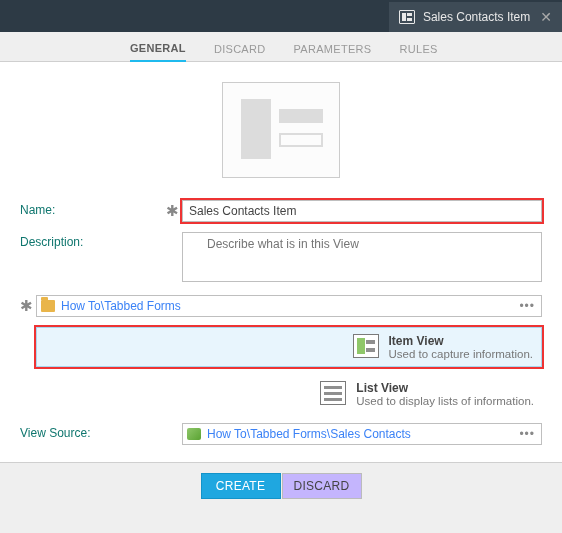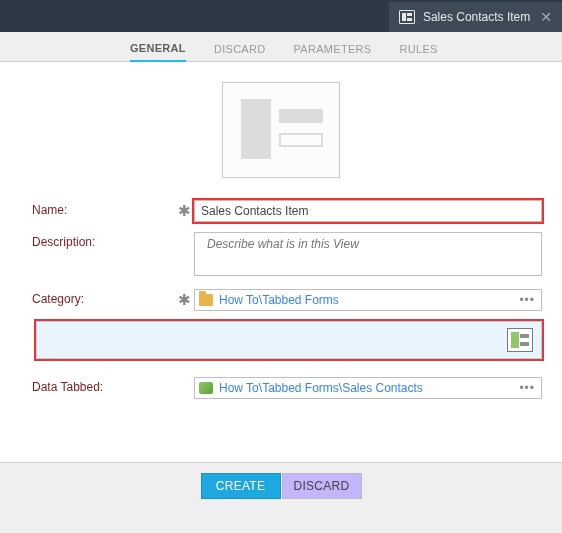--- a/index.html
+++ b/index.html
@@ -115,23 +115,22 @@
     border: 2px solid #dcdcdc;
   }
   .row {
     display: flex;
     align-items: flex-start;
     margin-bottom: 10px;
   }
   .row .label {
     width: 146px;
     flex-shrink: 0;
-    color: #7f1d1d;
+    color: #0f766e;
     padding-top: 3px;
-    margin-left: 12px;
   }
   .req {
     color: #888;
     font-size: 15px;
     width: 12px;
     text-align: right;
     margin-right: 4px;
     padding-top: 2px;
     flex-shrink: 0;
   }
@@ -143,26 +142,25 @@
     border: 1px solid #bfbfbf;
     padding: 2px 6px;
     font-family: inherit;
     font-size: 12px;
     color: #444;
     outline: 2px solid #e33;
     outline-offset: 0;
   }
   .textarea {
     width: 100%;
-    height: 44px;
+    height: 50px;
     border: 1px solid #bfbfbf;
-    padding: 4px 12px;
+    padding: 4px 24px;
     font-family: inherit;
     font-size: 12px;
-    font-style: italic;
     color: #999;
     resize: none;
   }
   .picker {
     display: flex;
     align-items: center;
     border: 1px solid #bfbfbf;
     height: 22px;
     background: #fff;
     padding: 0 4px 0 4px;
@@ -301,43 +299,53 @@
 
   <div class="row">
     <div class="label">Description:</div>
     <div class="spacer-req"></div>
     <div class="field-area">
       <textarea class="textarea" placeholder="Describe what is in this View" style=""></textarea>
     </div>
   </div>
 
   <div class="row">
-    <div class="label">Category:</div>
     <div class="req">✱</div>
     <div class="field-area">
       <div class="picker">
         <span class="folder-icon"></span>
         <span class="txt">How To\Tabbed Forms</span>
         <span class="ell">•••</span>
       </div>
     </div>
   </div>
 
   <div class="row">
     <div class="spacer-req"></div>
     <div class="field-area">
       <div class="view-type-card selected">
         <div class="vt-icon item"></div>
+        <div>
+          <div class="vt-title">Item View</div>
+          <div class="vt-desc">Used to capture information.</div>
+        </div>
       </div>
       <div style="height:8px"></div>
+      <div class="view-type-card" style="border:none;">
+        <div class="vt-icon list"></div>
+        <div>
+          <div class="vt-title">List View</div>
+          <div class="vt-desc">Used to display lists of information.</div>
+        </div>
+      </div>
     </div>
   </div>
 
   <div class="row" style="margin-top:6px;">
-    <div class="label">Data Tabbed:</div>
+    <div class="label">View Source:</div>
     <div class="spacer-req"></div>
     <div class="field-area">
       <div class="picker">
         <span class="smartobj-icon"></span>
         <span class="txt">How To\Tabbed Forms\Sales Contacts</span>
         <span class="ell">•••</span>
       </div>
     </div>
   </div>
 

